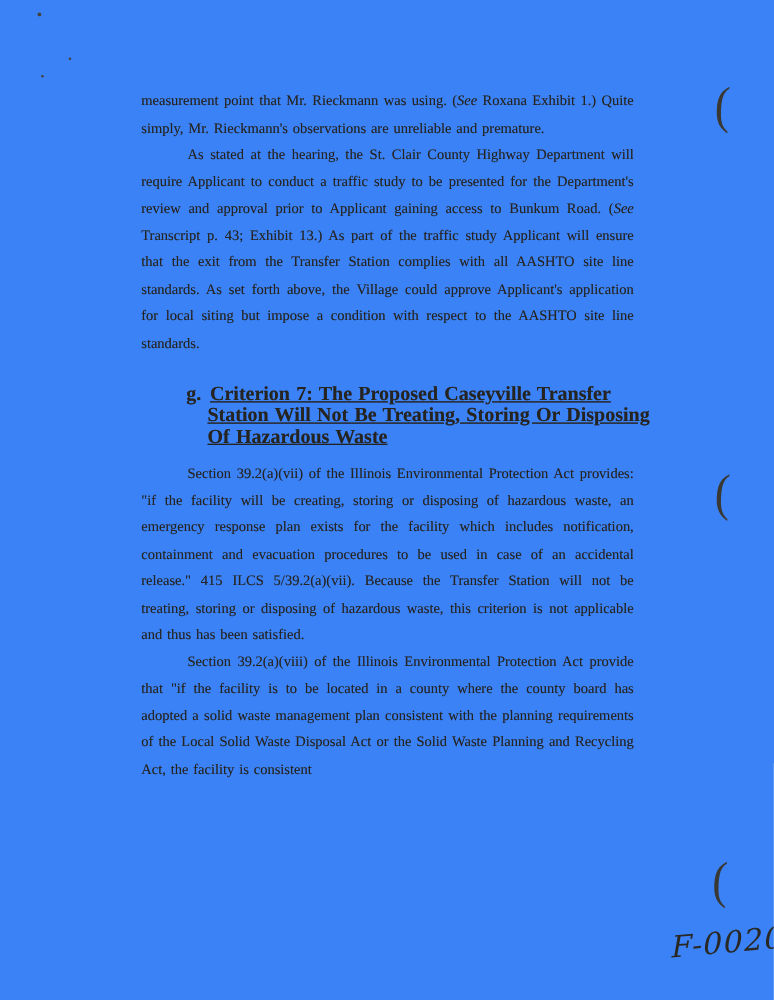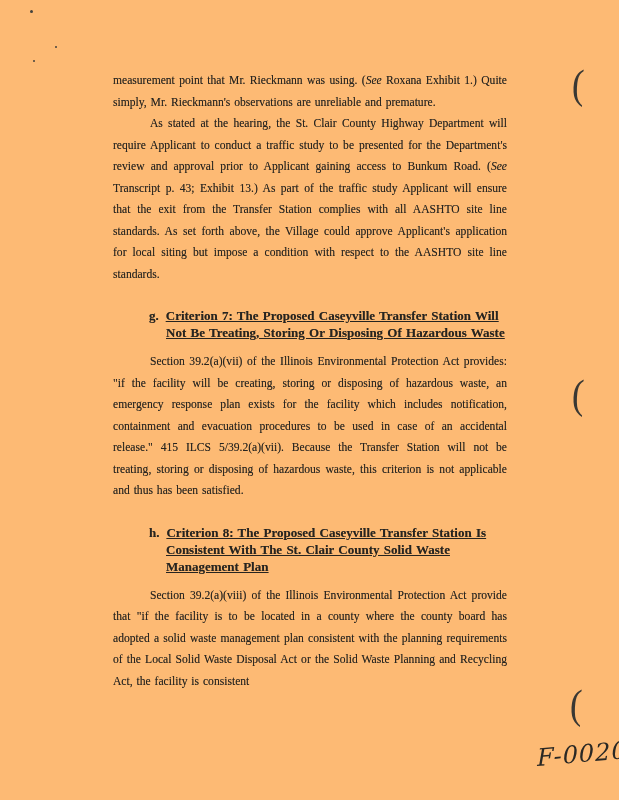--- a/index.html
+++ b/index.html
@@ -4,21 +4,21 @@
 <style>
   html, body { margin:0; padding:0; }
   body {
     width:619px; height:800px;
     background:#efefec;
     font-family:"Liberation Serif", serif;
   }
   .page {
     position:relative;
     width:619px; height:800px;
-    background:#fdba74;
+    background:#3b82f6;
     overflow:hidden;
     color:#262420;
   }
   .text-block {
     position:absolute;
     left:113px; top:70px;
     width:394px;
     font-size:11.6px;
     line-height:21.5px;
     text-align:justify;
@@ -30,21 +30,21 @@
   .para.indent { text-indent:37px; }
   .para em { font-style:italic; }
   .heading {
     margin:22px 0 10px 36px;
     width:356px;
     padding-left:17px;
     text-indent:-17px;
     font-weight:bold;
     line-height:17px;
     text-align:left;
-    font-size:13px;
+    font-size:16px;
   }
   .heading .hlabel { margin-right:7px; }
   .heading .htext { text-decoration:underline; }
   .page-number {
     position:absolute;
     left:0; right:0; top:703px;
     text-align:center;
     font-size:11.5px;
     color:#33312c;
     letter-spacing:1px;
@@ -92,21 +92,20 @@
   <div class="text-block">
 
     <p class="para"><span>measurement point that Mr. Rieckmann was using.  (</span><em>See</em><span> Roxana Exhibit 1.)  Quite simply, Mr. Rieckmann's observations are unreliable and premature.</span></p>
 
     <p class="para indent"><span>As stated at the hearing, the St. Clair County Highway Department will require Applicant to conduct a traffic study to be presented for the Department's review and approval prior to Applicant gaining access to Bunkum Road.  (</span><em>See</em><span> Transcript p. 43; Exhibit 13.)  As part of the traffic study Applicant will ensure that the exit from the Transfer Station complies with all AASHTO site line standards.  As set forth above, the Village could approve Applicant's application for local siting but impose a condition with respect to the AASHTO site line standards.</span></p>
 
     <div class="heading"><span class="hlabel">g.</span><span class="htext">Criterion 7: The Proposed Caseyville Transfer Station Will Not Be Treating, Storing Or Disposing Of Hazardous Waste</span></div>
 
     <p class="para indent spaced">Section 39.2(a)(vii) of the Illinois Environmental Protection Act provides:  "if the facility will be creating, storing or disposing of hazardous waste, an emergency response plan exists for the facility which includes notification, containment and evacuation procedures to be used in case of an accidental release."  415 ILCS 5/39.2(a)(vii).  Because the Transfer Station will not be treating, storing or disposing of hazardous waste, this criterion is not applicable and thus has been satisfied.</p>
 
-    <div class="heading"><span class="hlabel">h.</span><span class="htext">Criterion 8: The Proposed Caseyville Transfer Station Is Consistent With The St. Clair County Solid Waste Management Plan</span></div>
 
     <p class="para indent spaced">Section 39.2(a)(viii) of the Illinois Environmental Protection Act provide that "if the facility is to be located in a county where the county board has adopted a solid waste management plan consistent with the planning requirements of the Local Solid Waste Disposal Act or the Solid Waste Planning and Recycling Act, the facility is consistent</p>
 
   </div>
 
 
   <div class="stamp">F-0020</div>
 
   <span class="paren p-top">(</span>
   <span class="paren p-middle">(</span>

